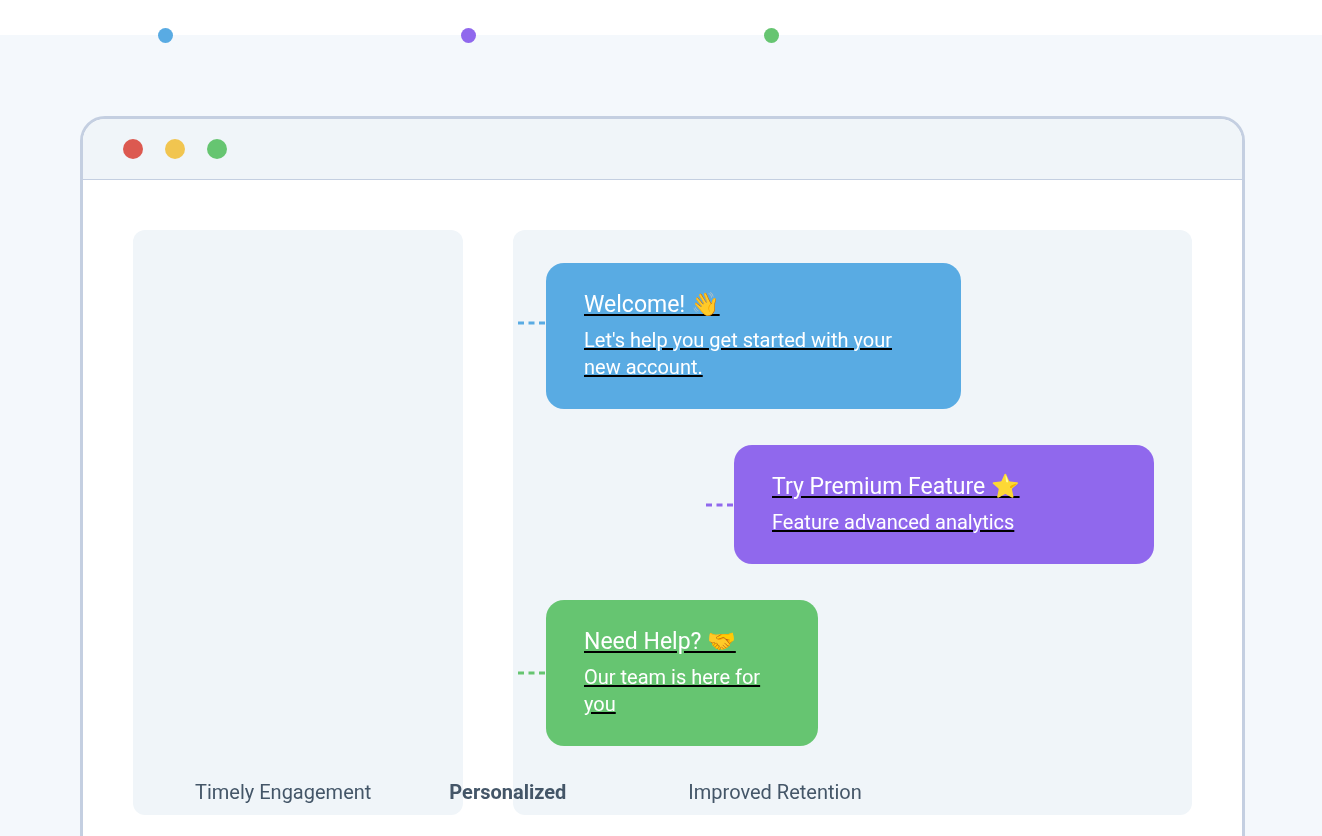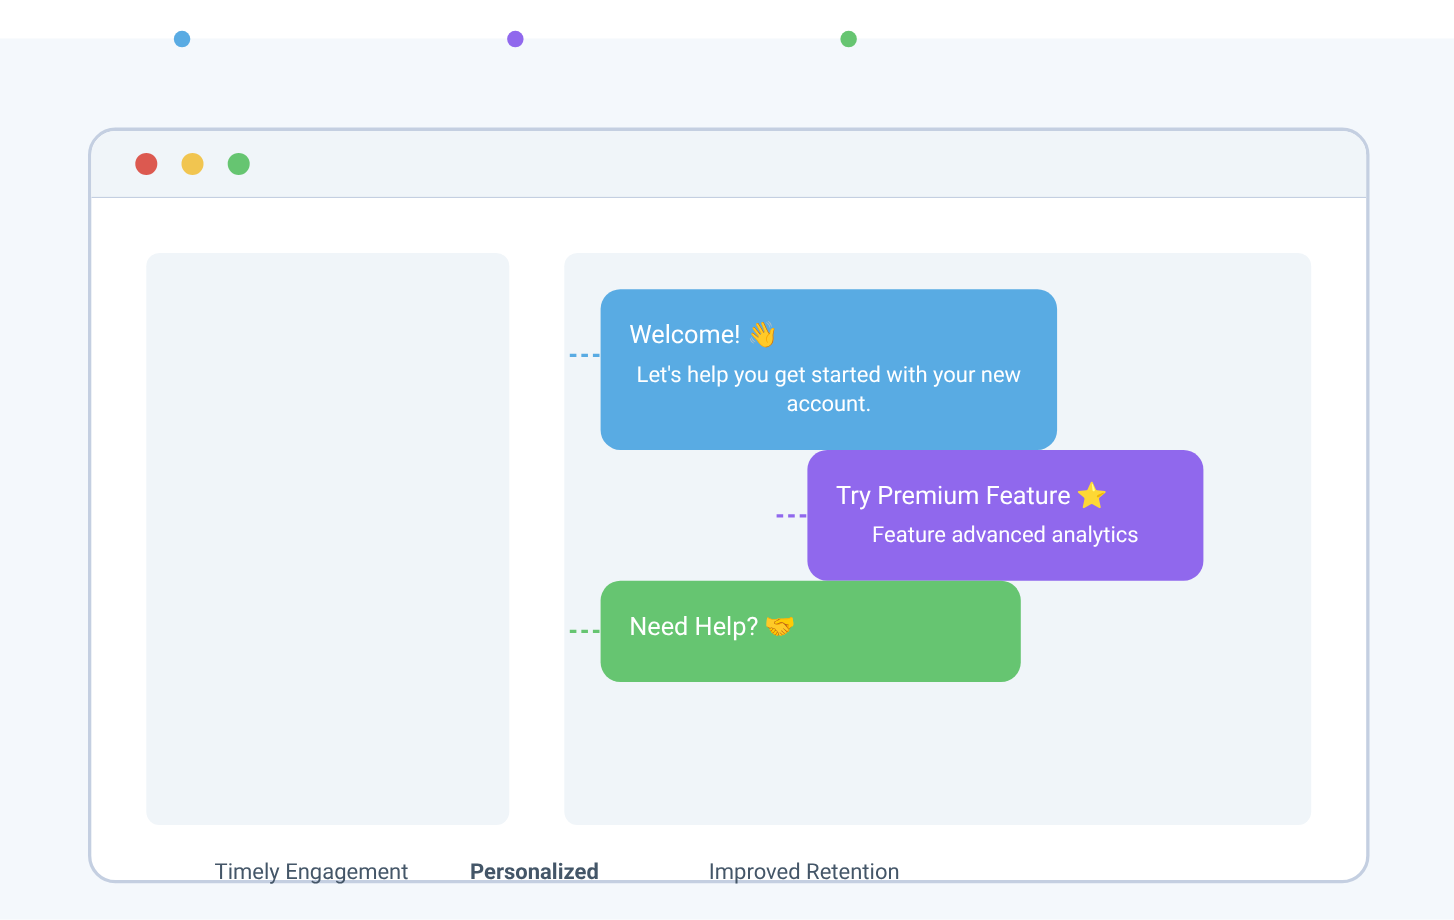--- a/index.html
+++ b/index.html
@@ -91,76 +91,77 @@
     flex: 1;
     background: #f0f5f9;
     border-radius: 12px;
     padding: 33px;
     min-height: 520px;
     position: relative;
   }
   
   .notification-card {
     border-radius: 18px;
-    padding: 28px 26px;
+    padding: 28px 38px;
+    margin-bottom: 36px;
     position: relative;
+    text-decoration: underline;
   }
   
   .card-blue {
     background: #59abe3;
     width: 415px;
     margin-left: 0;
   }
   
   .card-purple {
     background: #9068ed;
-    width: 360px;
+    width: 420px;
     margin-left: 188px;
   }
   
   .card-green {
     background: #66c571;
-    width: 382px;
+    width: 272px;
     margin-left: 0;
   }
   
   .card-title {
     color: #ffffff;
     font-size: 23px;
     font-weight: 400;
     margin-bottom: 9px;
   }
   
   .card-subtitle {
     color: #ffffff;
     font-size: 20px;
     font-weight: 400;
     line-height: 1.35;
-    text-align: center;
   }
   
   .dash-connector {
     position: absolute;
     left: -28px;
     top: 50%;
     width: 27px;
     border-top: 3px dashed;
     transform: translateY(-50%);
   }
   
   .dash-blue { border-color: #59abe3; top: 60px; }
   .dash-purple { border-color: #9068ed; }
   .dash-green { border-color: #66c571; }
   
   .feature-labels {
     position: absolute;
     bottom: 32px;
     left: 195px;
     display: flex;
-    gap: 56px;
+    gap: 78px;
     z-index: 20;
   }
   
   .feature-label {
     color: #445668;
     font-size: 20px;
     font-weight: 400;
   }
   
   .feature-label:nth-child(2) {
@@ -203,20 +204,21 @@
 
       <div class="notification-card card-purple">
         <div class="dash-connector dash-purple"></div>
         <div class="card-title">Try Premium Feature ⭐</div>
         <div class="card-subtitle">Feature advanced analytics</div>
       </div>
 
       <div class="notification-card card-green">
         <div class="dash-connector dash-green"></div>
         <div class="card-title">Need Help? 🤝</div>
+        <div class="card-subtitle">Our team is here for you</div>
       </div>
 
     </div>
   </div>
 </div>
 
 <div class="feature-labels">
   <div class="feature-label">Timely Engagement</div>
   <div class="feature-label">Personalized</div>
   <div class="feature-label">Improved Retention</div>

